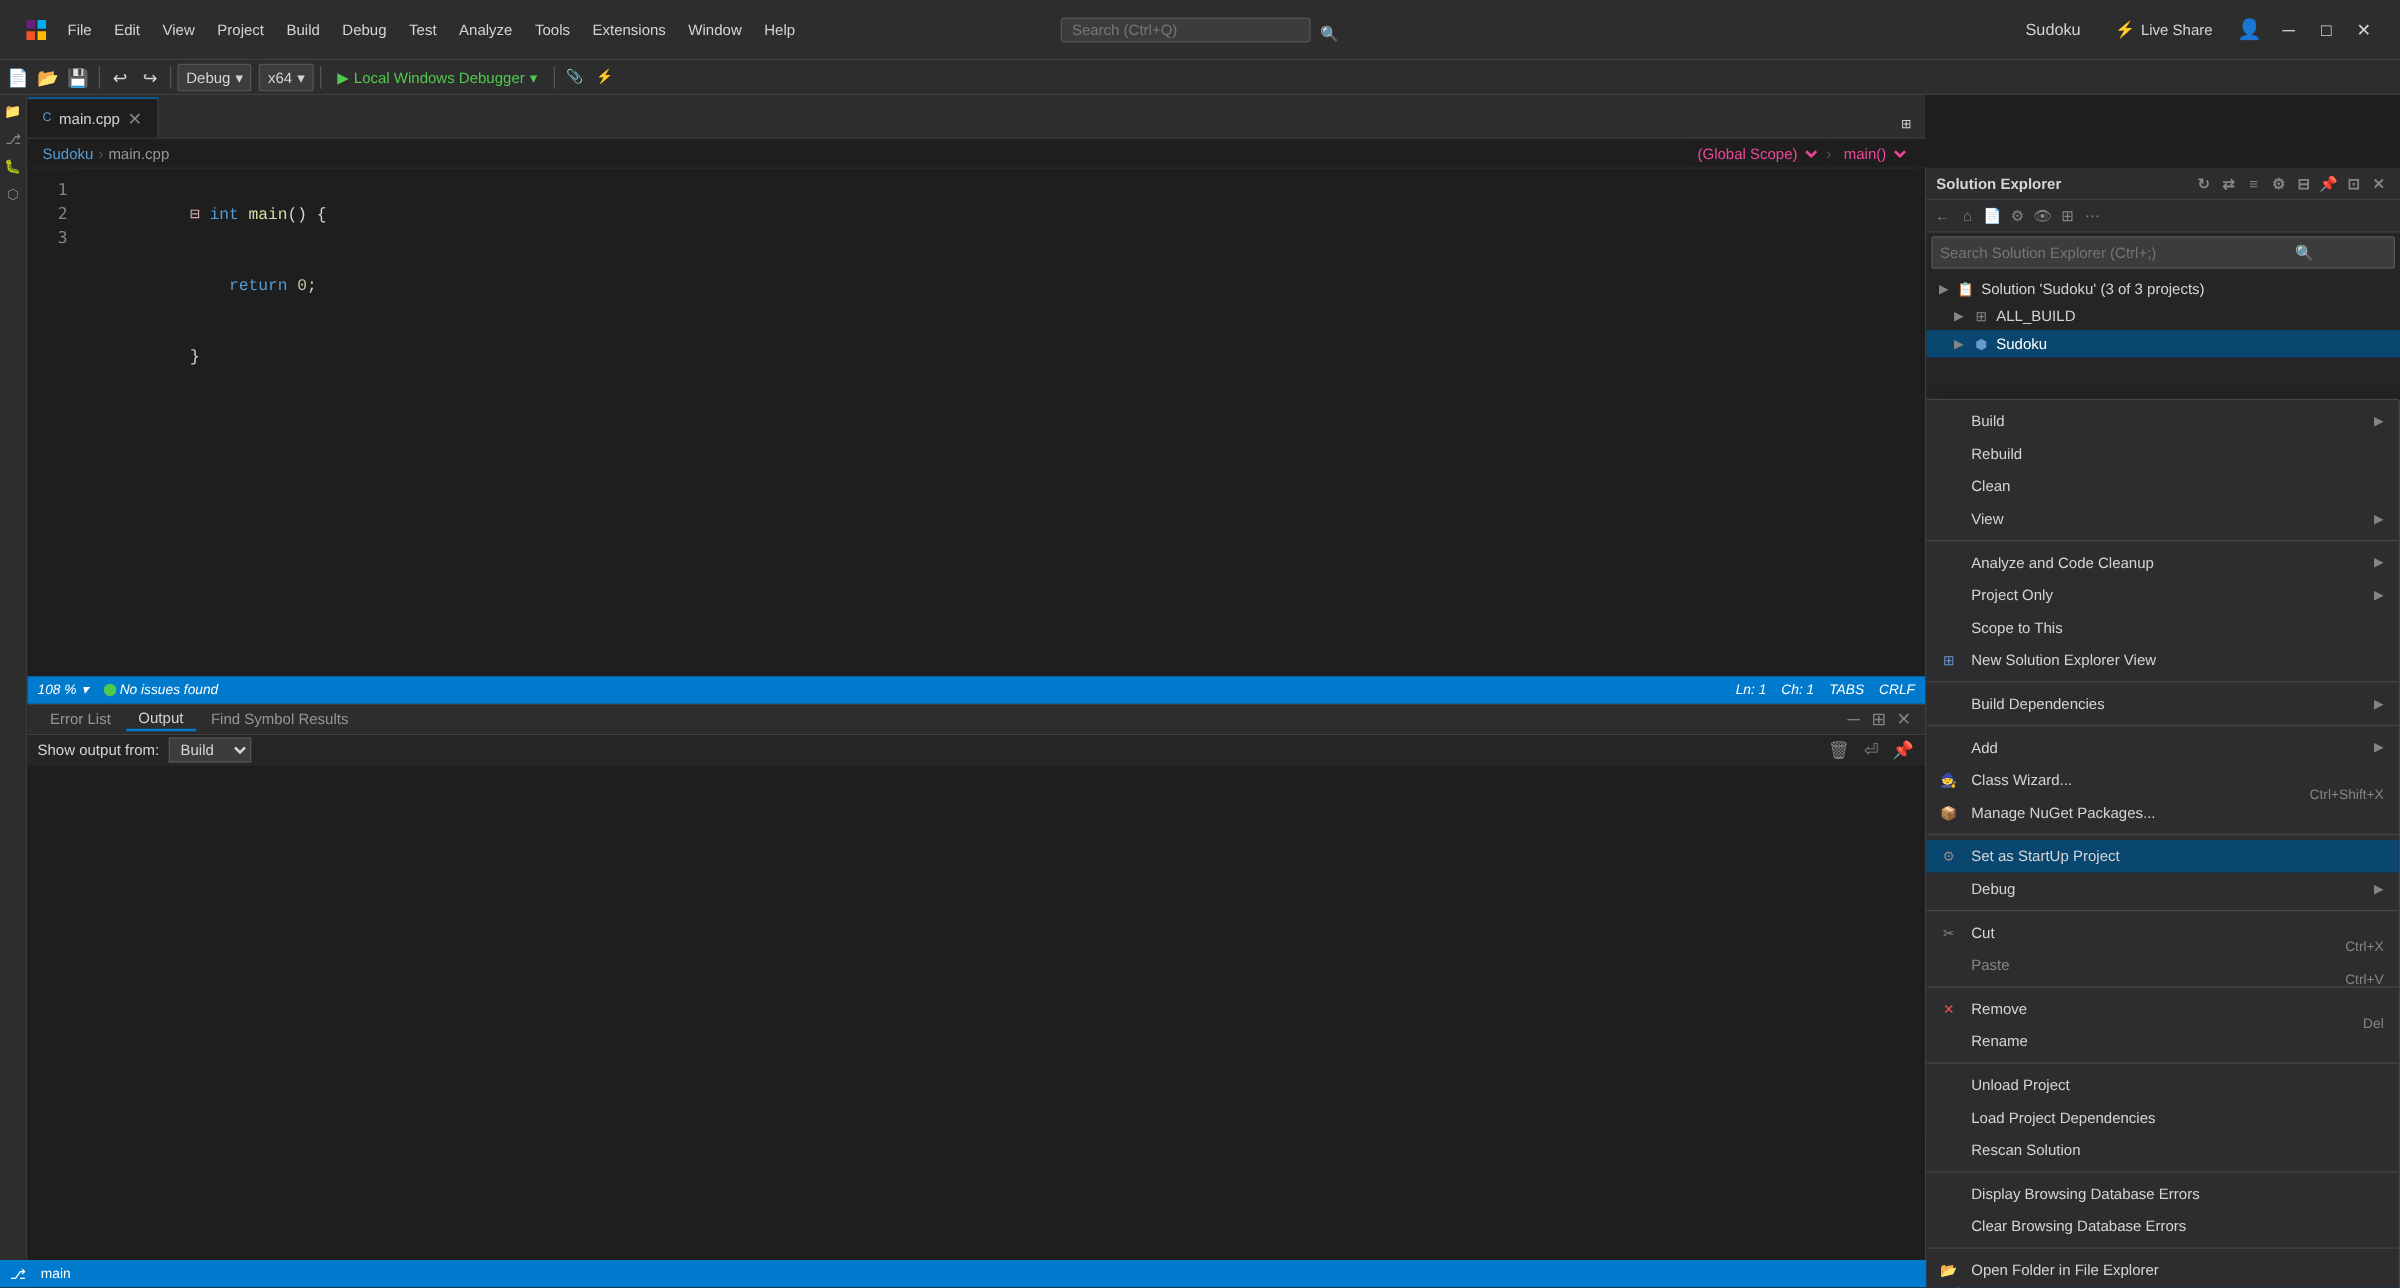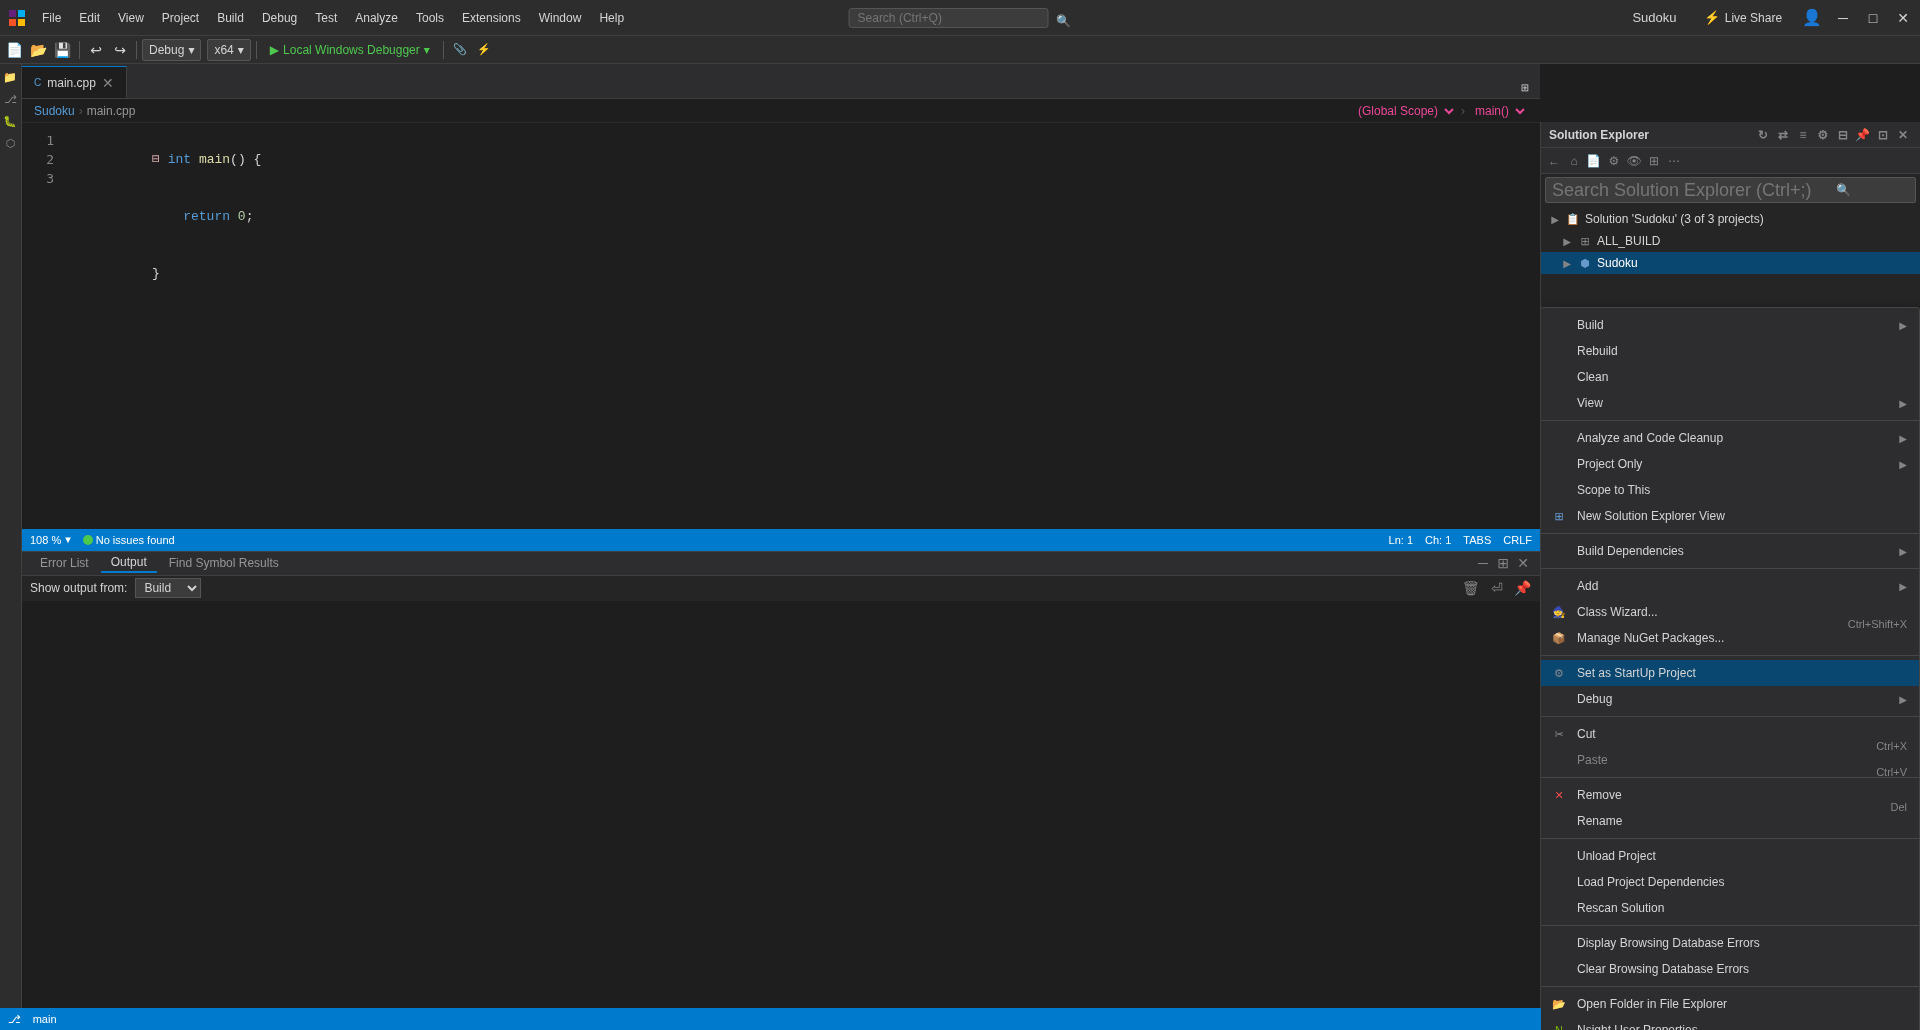--- a/index.html
+++ b/index.html
@@ -9,25 +9,25 @@
       background: #1e1e1e;
       color: #d4d4d4;
       width: 1920px;
       height: 1030px;
       overflow: hidden;
       position: relative;
     }
 
     
     #title-bar {
-      height: 36px;
+      height: 48px;
       background: #2d2d2d;
       display: flex;
       align-items: center;
-      padding: 0 8px;
+      padding: 0 20px;
       border-bottom: 1px solid #3f3f3f;
     }
     #title-bar .logo {
       width: 18px;
       height: 18px;
       margin-right: 8px;
       display: flex; align-items: center; justify-content: center;
     }
     #menu-bar {
       display: flex;
@@ -622,21 +622,21 @@
         <div class="code-line">
           &nbsp;&nbsp;&nbsp;&nbsp;<span class="kw">return</span> <span class="num">0</span><span class="punc">;</span>
         </div>
         <div class="code-line">
           <span class="punc">}</span>
         </div>
       </div>
       <div id="editor-scroll"></div>
     </div>
 
-    <div id="status-bar" style="position:relative;bottom:auto;">
+    <div id="status-bar" style="position:relative;bottom:auto;font-style:italic;">
       <div class="status-item">
         <span>108 %</span>
         <span>▾</span>
       </div>
       <div class="status-issue">
         <div class="issue-dot"></div>
         <span>No issues found</span>
       </div>
       <div style="flex:1"></div>
       <span>Ln: 1</span>
@@ -695,21 +695,21 @@
       <div class="se-btn">←</div>
       <div class="se-btn">⌂</div>
       <div class="se-btn">📄</div>
       <div class="se-btn">⚙</div>
       <div class="se-btn">👁</div>
       <div class="se-btn">⊞</div>
       <div class="se-btn">⋯</div>
     </div>
 
     <div id="se-search" style="height:26px;padding:0 6px;display:flex;align-items:center;background:#3c3c3c;margin:3px 4px;border:1px solid #555;border-radius:2px;gap:4px;">
-      <input type="text" style="background: transparent; border: none; color: rgb(212, 212, 212); font-size: 18px; width: 280px; outline: none;" placeholder="Search Solution Explorer (Ctrl+;)">
+      <input type="text" style="background: transparent; border: none; color: rgb(212, 212, 212); font-size: 12px; width: 280px; outline: none;" placeholder="Search Solution Explorer (Ctrl+;)">
       <span style="color:#858585;font-size:12px">🔍</span>
     </div>
 
     <div id="se-tree" style="flex:1;overflow:auto;padding:2px 0;">
       <div class="tree-item">
         <div class="tree-arrow">▶</div>
         <div class="tree-icon" style="color:#c8c800">📋</div>
         <span>Solution 'Sudoku' (3 of 3 projects)</span>
       </div>
       <div class="tree-item indent1">

